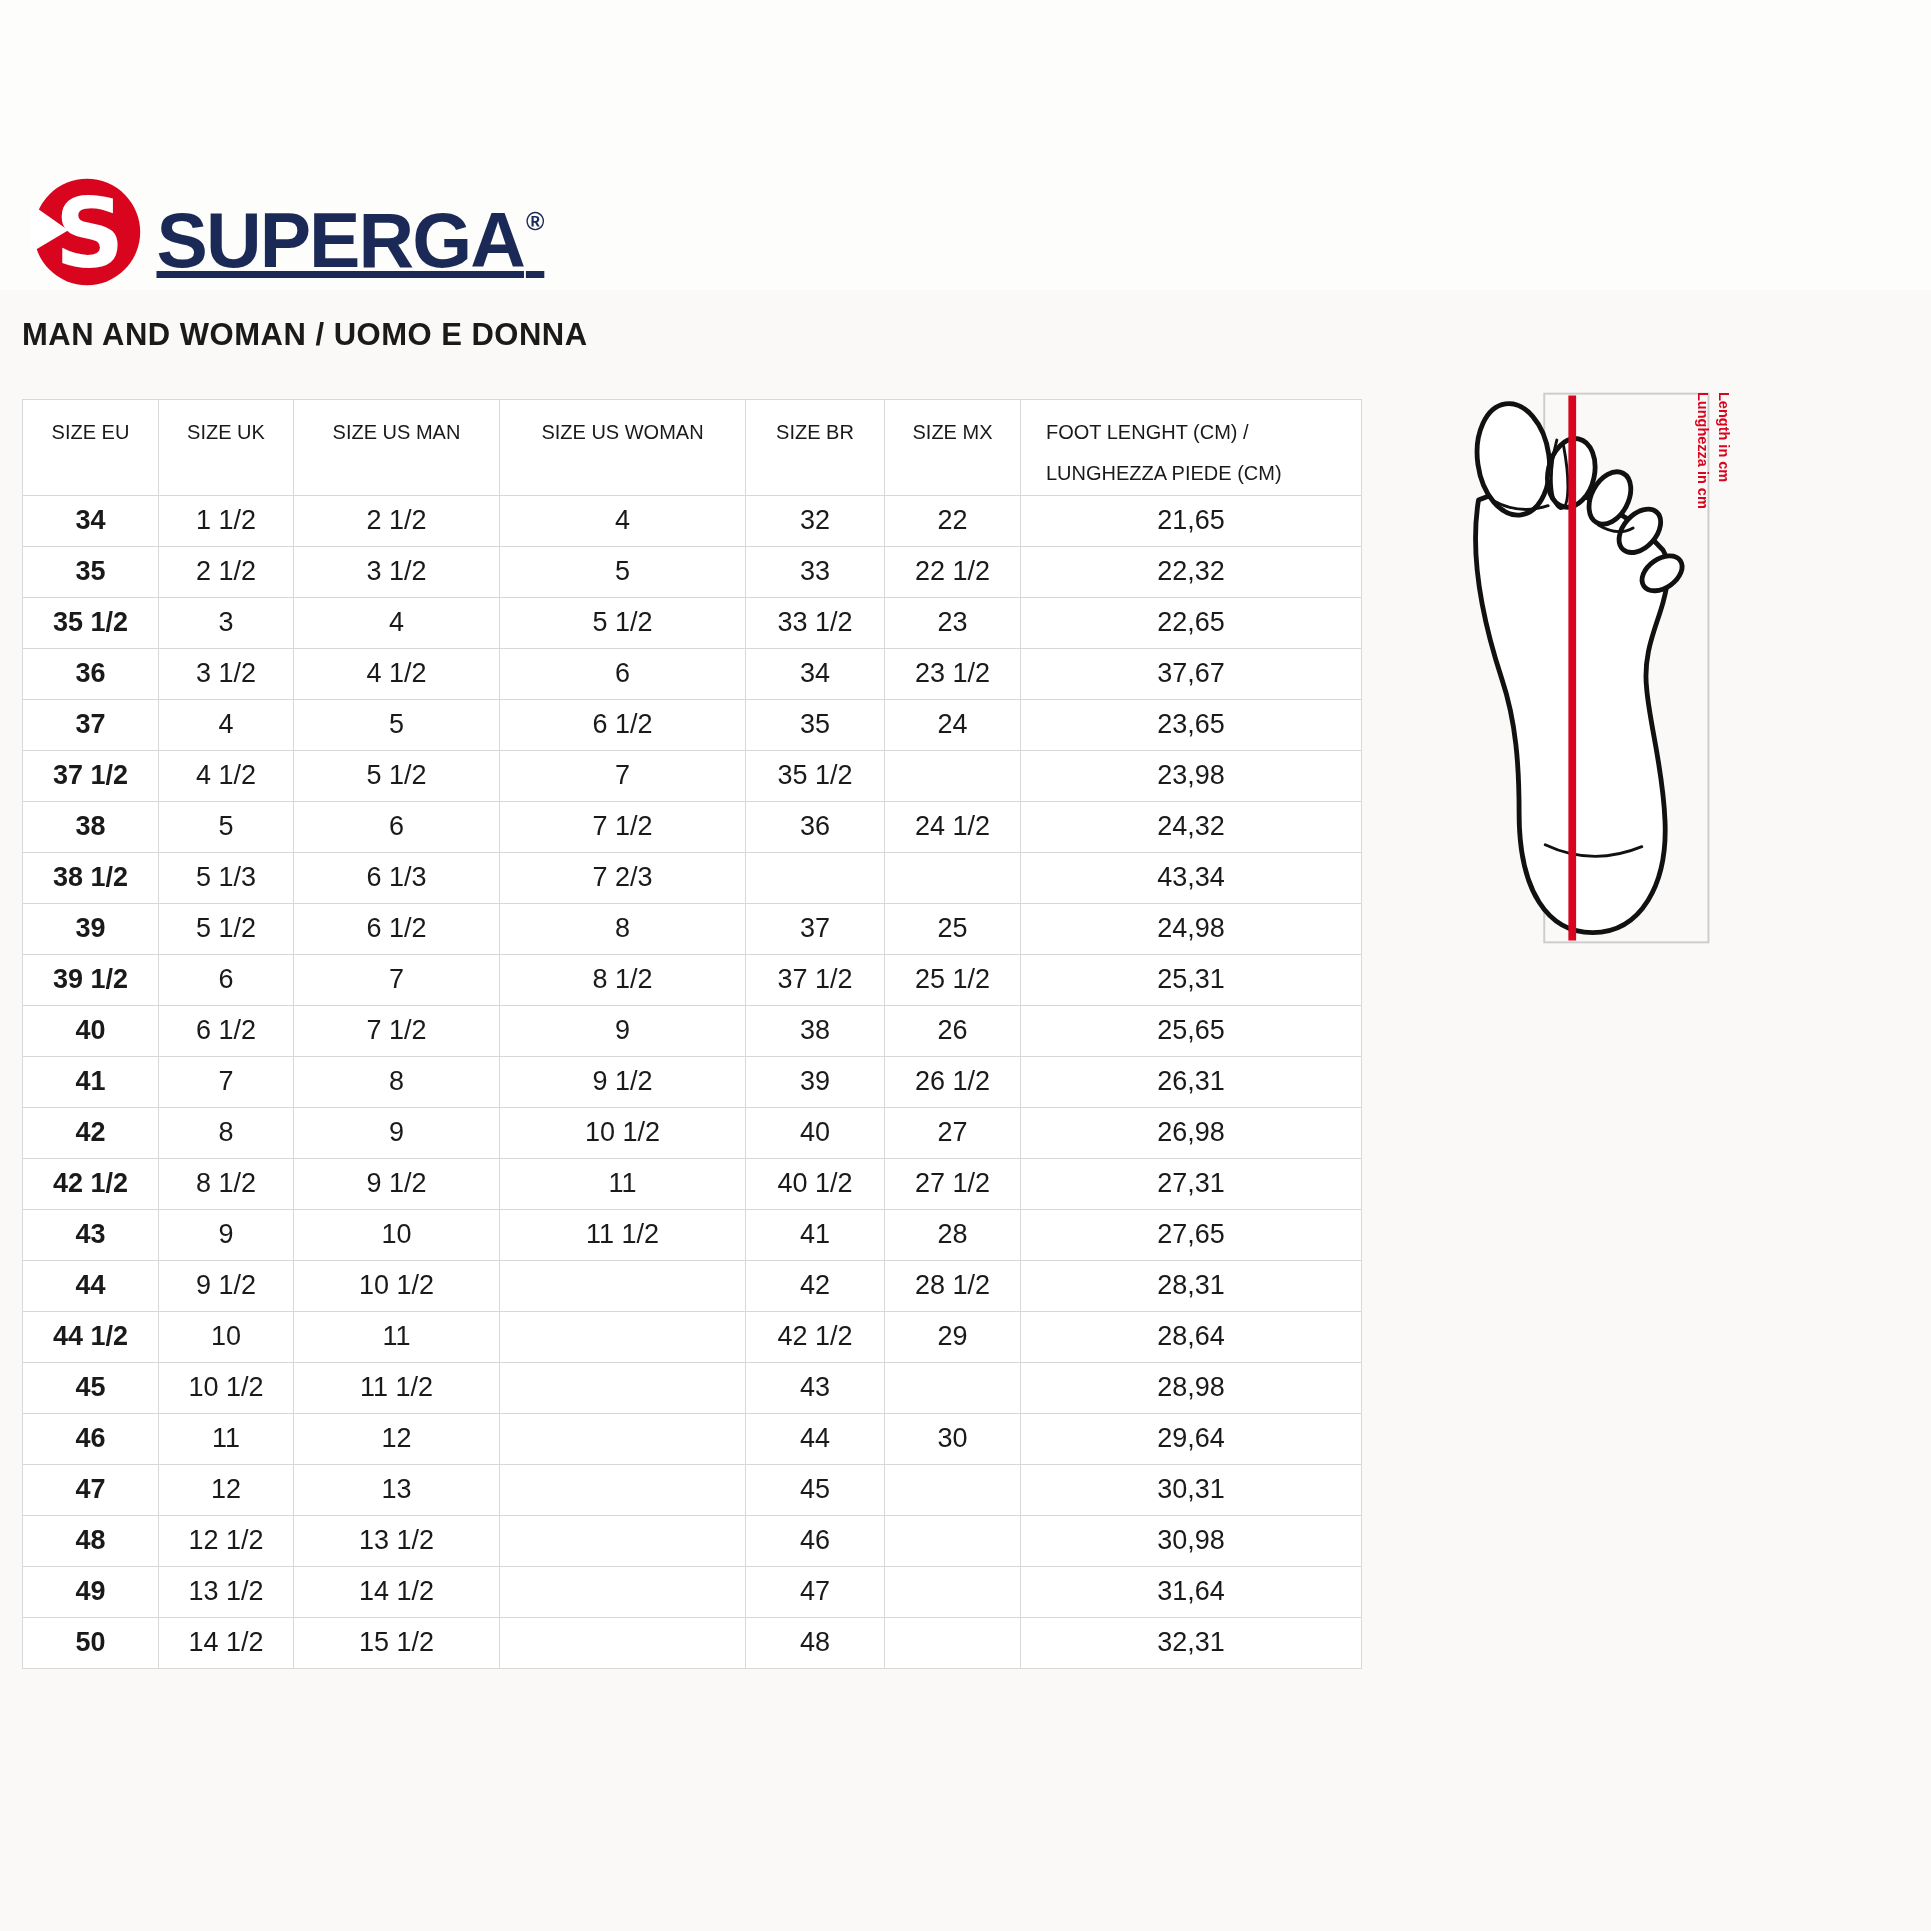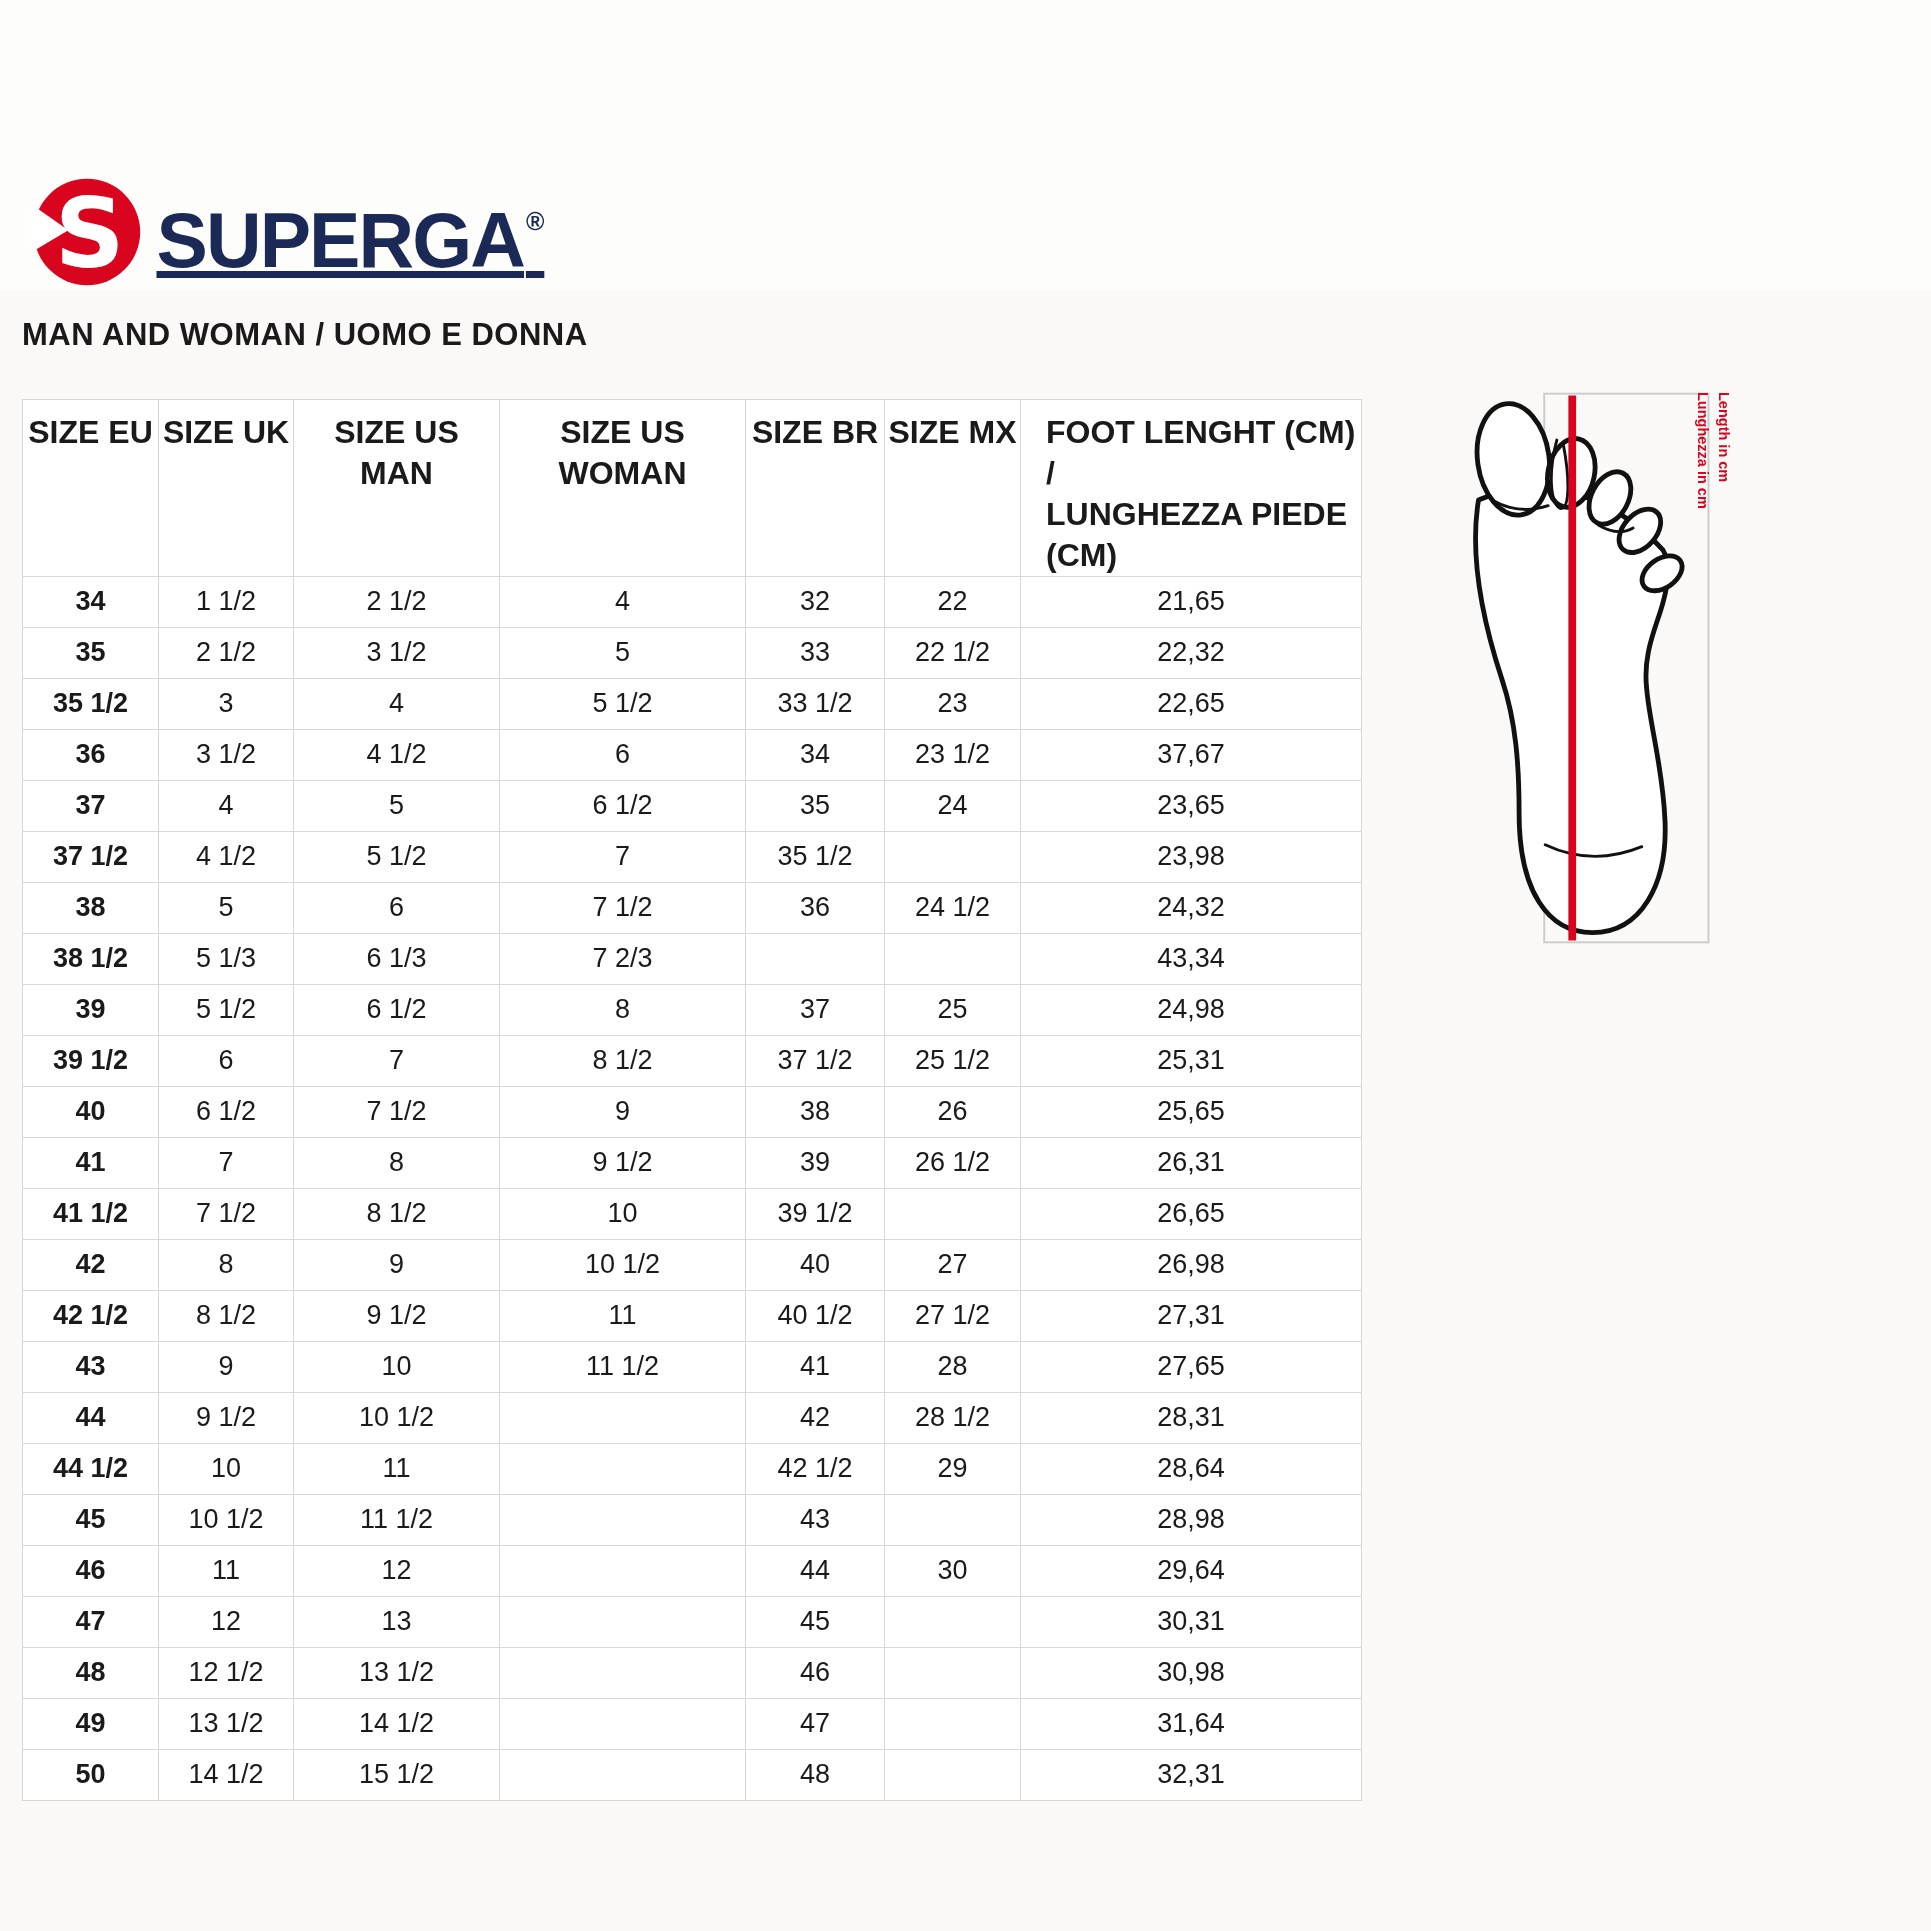--- a/index.html
+++ b/index.html
@@ -52,22 +52,22 @@
     text-align:center;
     font-size:27px;
     background:#ffffff;
     padding:0;
     overflow:hidden;
   }
   table.size-table th{
     height:83px;
     vertical-align:top;
     padding-top:11.6px;
-    font-size:32px;
-    font-weight:bold;
+    font-size:20px;
+    font-weight:normal;
     line-height:41px;
   }
   table.size-table th.foot-col{
     text-align:left;
     padding-left:25px;
     white-space:pre-line;
   }
   table.size-table td{height:50px;vertical-align:middle;}
   table.size-table td:first-child{font-weight:bold;}
   
@@ -222,29 +222,20 @@
       <tr>
         <td>41</td>
         <td>7</td>
         <td>8</td>
         <td>9 1/2</td>
         <td>39</td>
         <td>26 1/2</td>
         <td>26,31</td>
       </tr>
       <tr>
-        <td>41 1/2</td>
-        <td>7 1/2</td>
-        <td>8 1/2</td>
-        <td>10</td>
-        <td>39 1/2</td>
-        <td></td>
-        <td>26,65</td>
-      </tr>
-      <tr>
         <td>42</td>
         <td>8</td>
         <td>9</td>
         <td>10 1/2</td>
         <td>40</td>
         <td>27</td>
         <td>26,98</td>
       </tr>
       <tr>
         <td>42 1/2</td>

